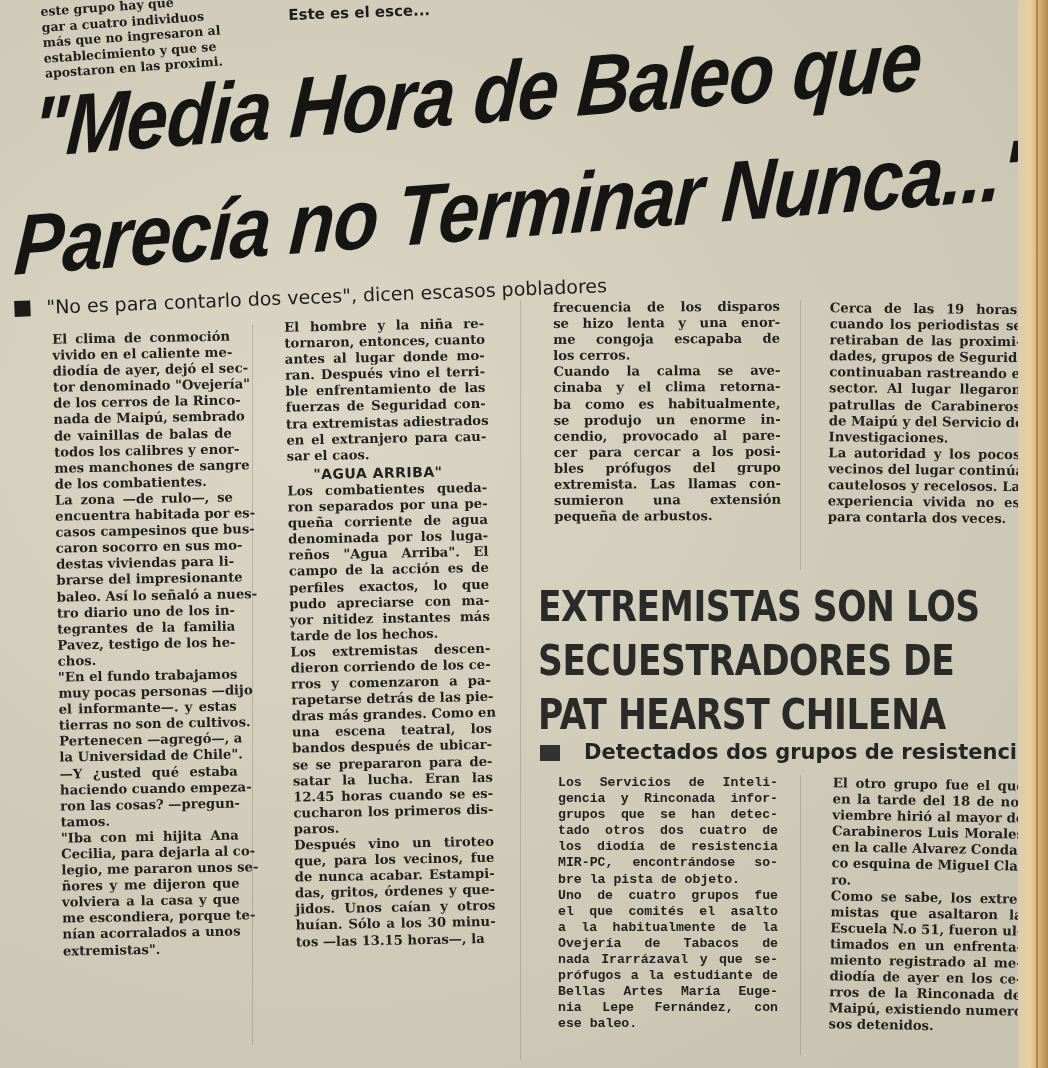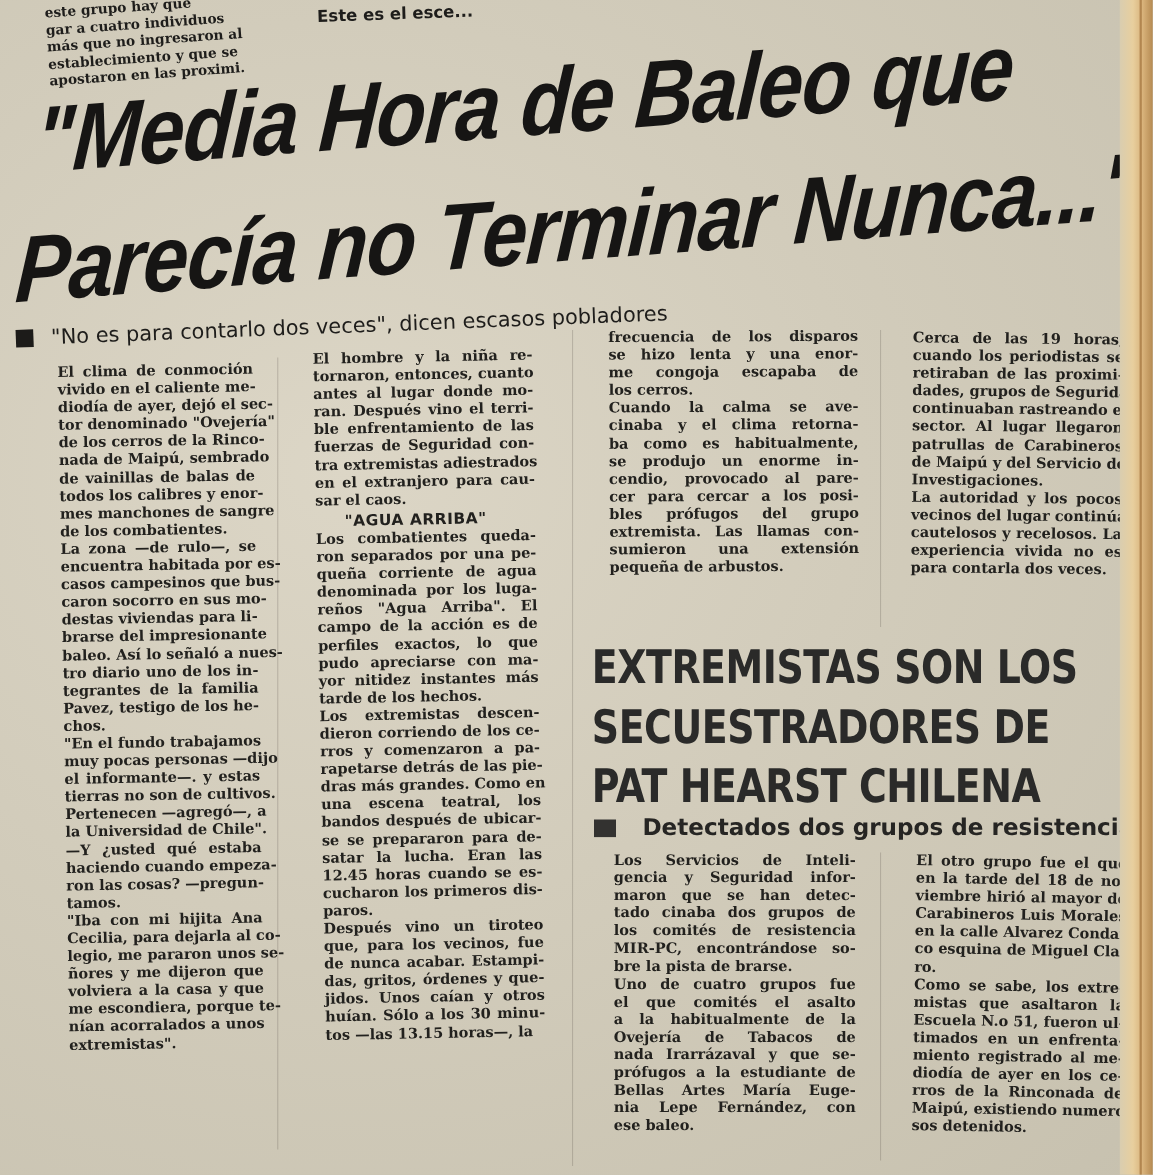--- a/index.html
+++ b/index.html
@@ -60,21 +60,21 @@
     font-size: 13.2px; line-height: 16.1px; font-weight: bold;
     text-align: justify; color: #22211e;
   }
   .col p { margin: 0; text-indent: 18px; }
   .col .ln { display: block; white-space: nowrap; text-align: justify; text-align-last: justify; }
   .col .ln.last { text-align-last: left; }
   .c1 { left: 34px; top: 332px; width: 196px; transform: rotate(-1deg); }
   .c2 { left: 266px; top: 320px; width: 218px; transform: rotate(-1.1deg); }
   .c3 { left: 535px; top: 300px; width: 245px; transform: rotate(-0.3deg); }
   .c4 { left: 812px; top: 300px; width: 210px; transform: rotate(0.6deg); }
-  .c5 { left: 540px; top: 775px; width: 238px; transform: rotate(0deg); }
+  .c5 { left: 540px; top: 775px; width: 238px; transform: rotate(0deg); font-family: Liberation Mono, monospace; }
   .c6 { left: 815px; top: 775px; width: 210px; transform: rotate(1deg); }
   .subhead {
     font-family: "DejaVu Sans", sans-serif; font-weight: bold; text-align: center;
     font-size: 14px; margin: 2px 0 1px 0; letter-spacing: 0.5px;
   }
 
   
   .hl-b {
     left: 538px; top: 580px; font-family: "DejaVu Sans", sans-serif; font-weight: bold;
     font-size: 42px; line-height: 54px; letter-spacing: -0.5px; color: #2a2a29;
@@ -263,26 +263,26 @@
     <span>EXTREMISTAS SON LOS</span>
     <span>SECUESTRADORES DE</span>
     <span>PAT HEARST CHILENA</span>
   </div>
   <div class="rot deck-b">
     <span class="bullet"></span><span>Detectados dos grupos de resistencia</span>
   </div>
   <div class="rot col c5" id="c5">
       <p>
         <span class="ln">Los Servicios de Inteli-</span>
-        <span class="ln">gencia y Seguridad infor-</span>
-        <span class="ln">maron que se han detec-</span>
-        <span class="ln">tado cinaba dos grupos de</span>
-        <span class="ln">los comités de resistencia</span>
+        <span class="ln">gencia y Rinconada infor-</span>
+        <span class="ln">grupos que se han detec-</span>
+        <span class="ln">tado otros dos cuatro de</span>
+        <span class="ln">los diodía de resistencia</span>
         <span class="ln">MIR-PC, encontrándose so-</span>
-        <span class="ln last">bre la pista de brarse.</span>
+        <span class="ln last">bre la pista de objeto.</span>
       </p>
       <p>
         <span class="ln">Uno de cuatro grupos fue</span>
         <span class="ln">el que comités el asalto</span>
         <span class="ln">a la habitualmente  de  la</span>
         <span class="ln">Ovejería de Tabacos de</span>
         <span class="ln">nada Irarrázaval y que se-</span>
         <span class="ln">prófugos a la estudiante de</span>
         <span class="ln">Bellas Artes María Euge-</span>
         <span class="ln">nia Lepe Fernández,  con</span>

